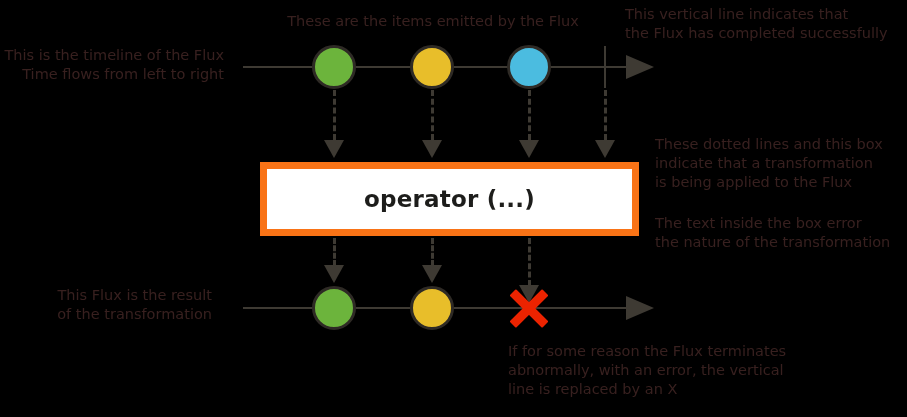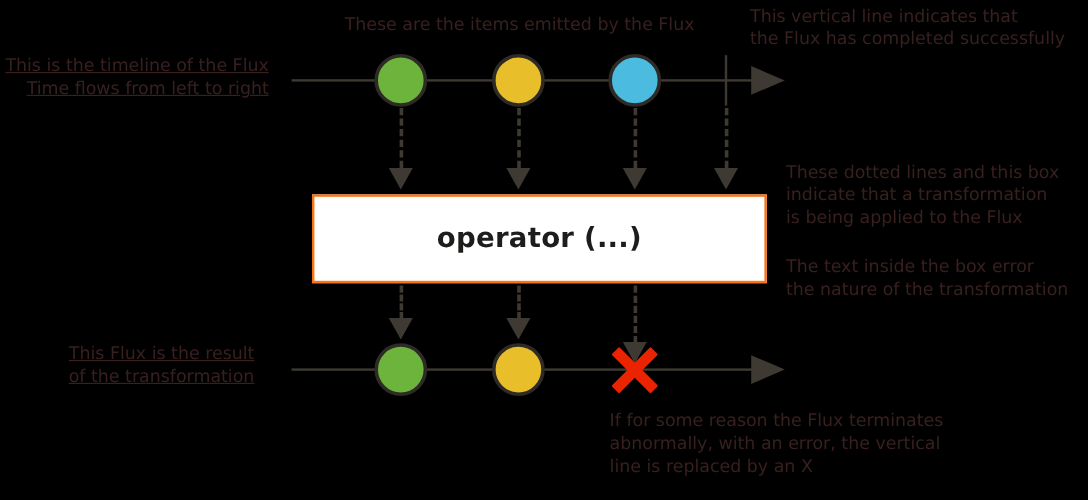--- a/index.html
+++ b/index.html
@@ -16,21 +16,21 @@
     font-family: "DejaVu Sans", "Liberation Sans", sans-serif;
   }
   .note {
     position: absolute;
     color: #38201f;
     font-size: 14.5px;
     line-height: 19px;
     white-space: pre;
     font-family: "DejaVu Sans", "Liberation Sans", sans-serif;
   }
-  .note.right { text-align: right; text-decoration: underline; }
+  .note.right { text-align: right; }
   .note.center { text-align: center; }
 
   
   .axis-line {
     position: absolute;
     height: 2px;
     background: #3e3a33;
   }
   
   .axis-arrow {
@@ -63,21 +63,21 @@
     position: absolute;
     width: 0; height: 0;
     border-left: 10px solid transparent;
     border-right: 10px solid transparent;
     border-top: 18px solid #3e3a33;
   }
   
   .op-box {
     position: absolute;
     background: #ffffff;
-    border: 2px solid #f97316;
+    border: 7px solid #f97316;
     box-sizing: border-box;
     display: flex;
     align-items: center;
     justify-content: center;
   }
   .op-label {
     font-size: 23px;
     font-weight: bold;
     color: #1d1d1b;
     letter-spacing: 0.2px;

